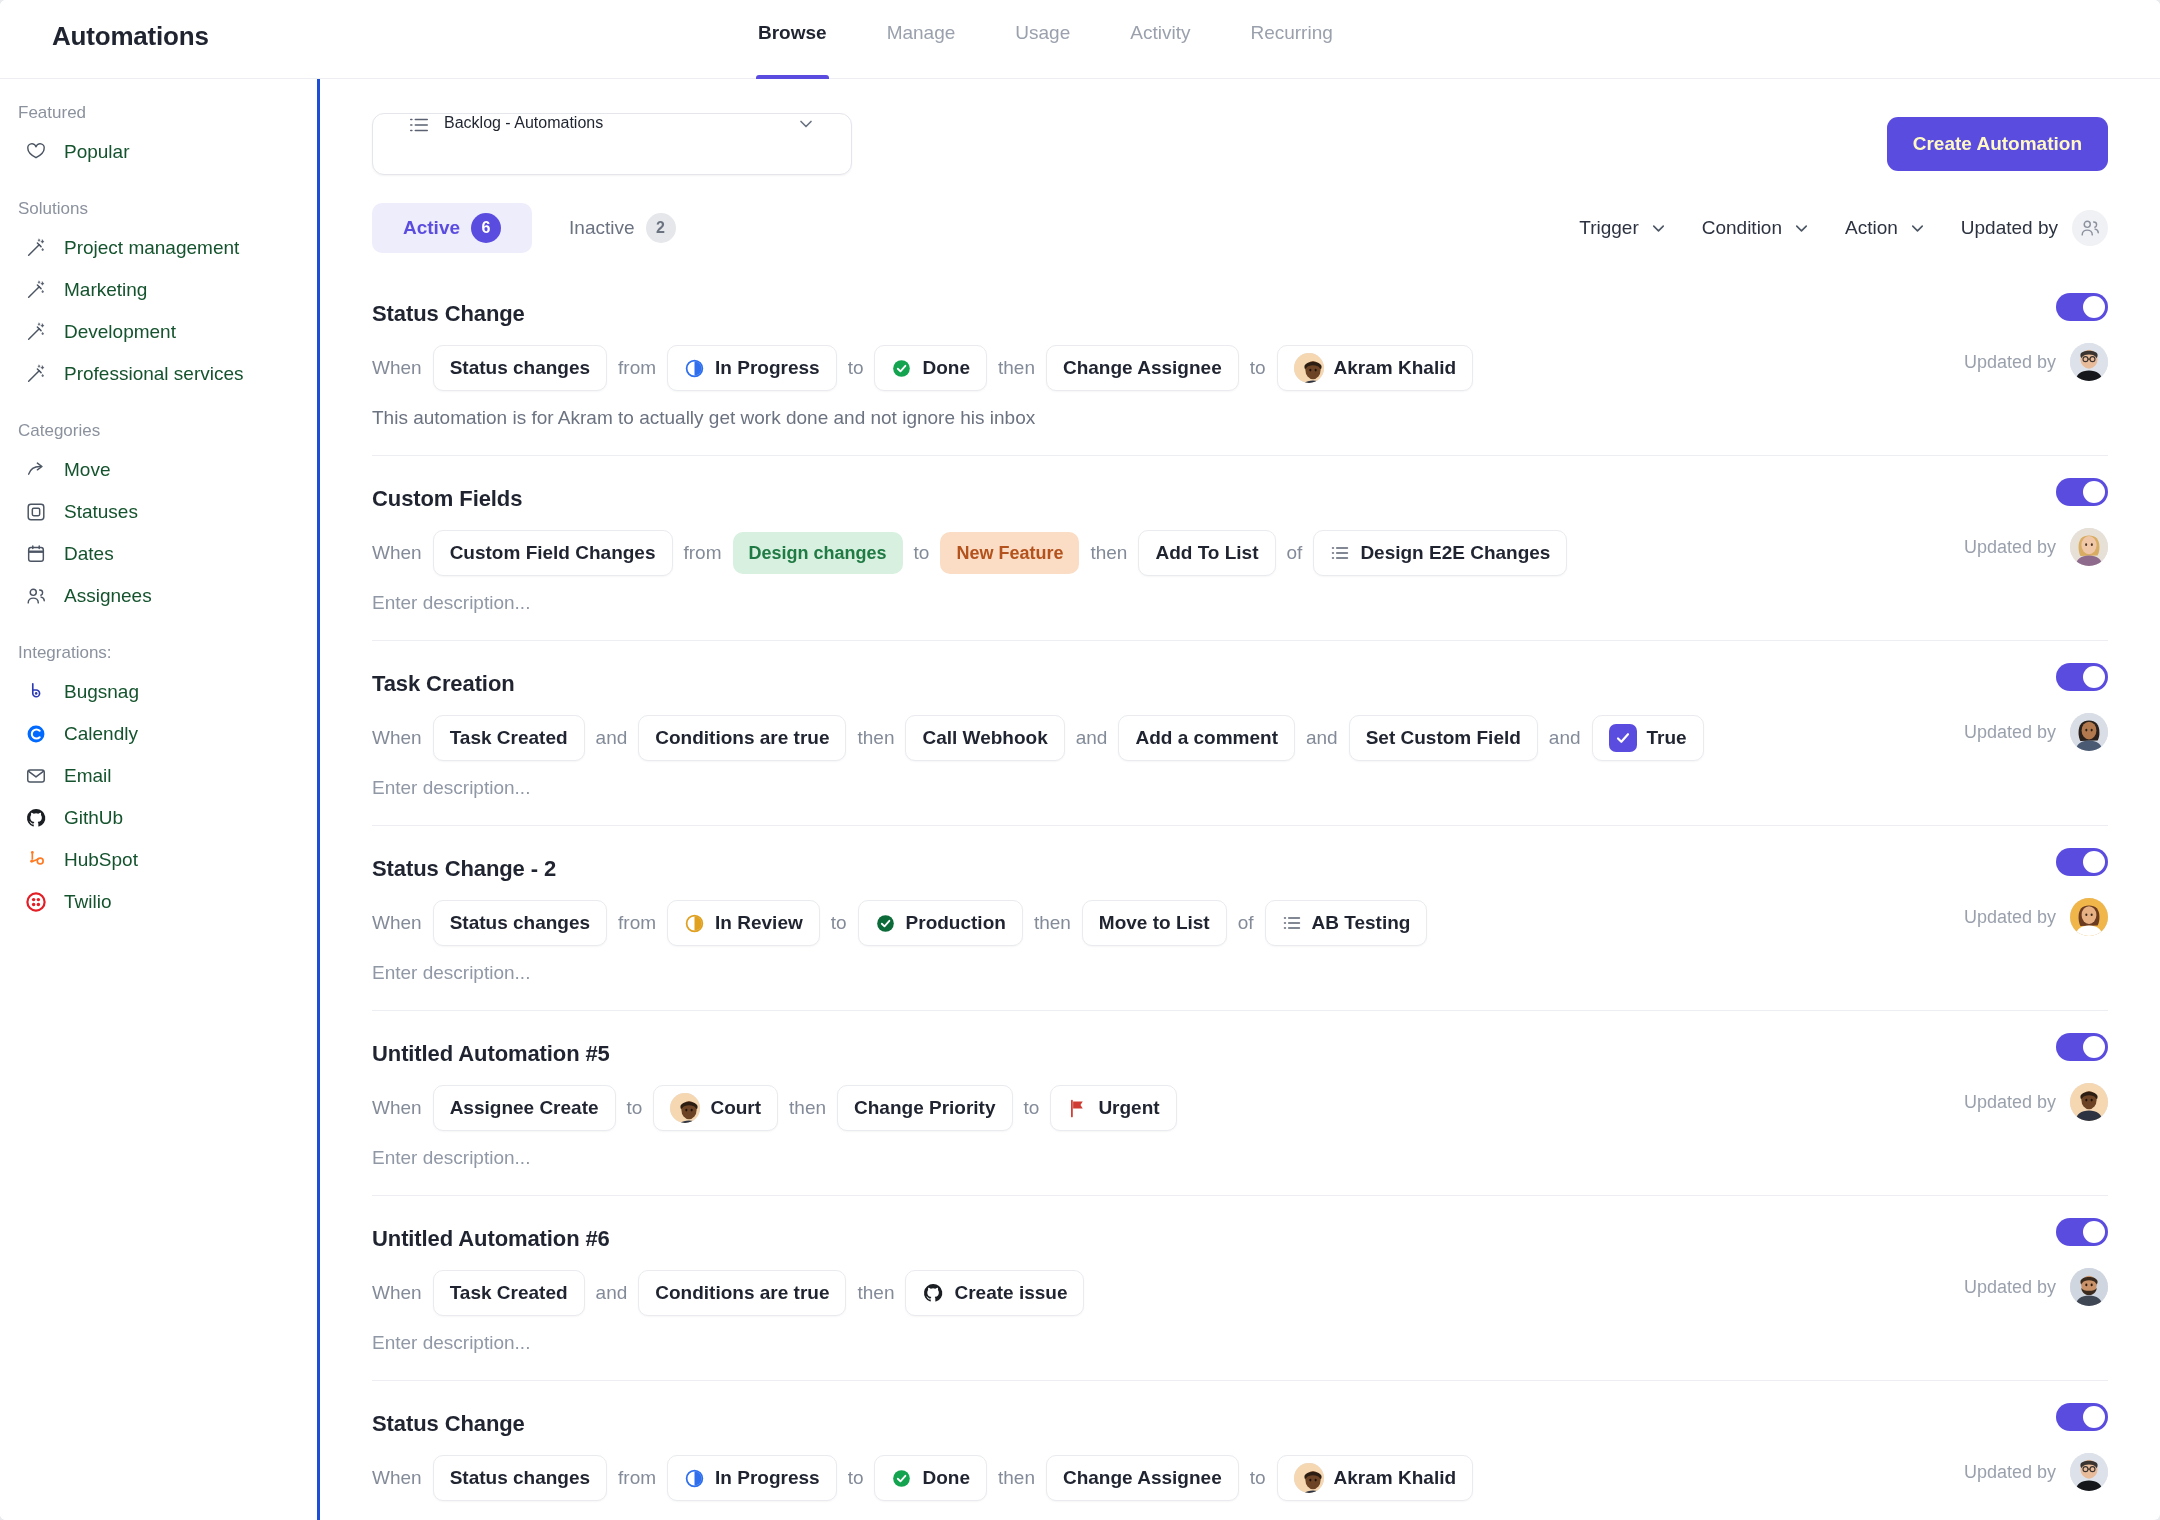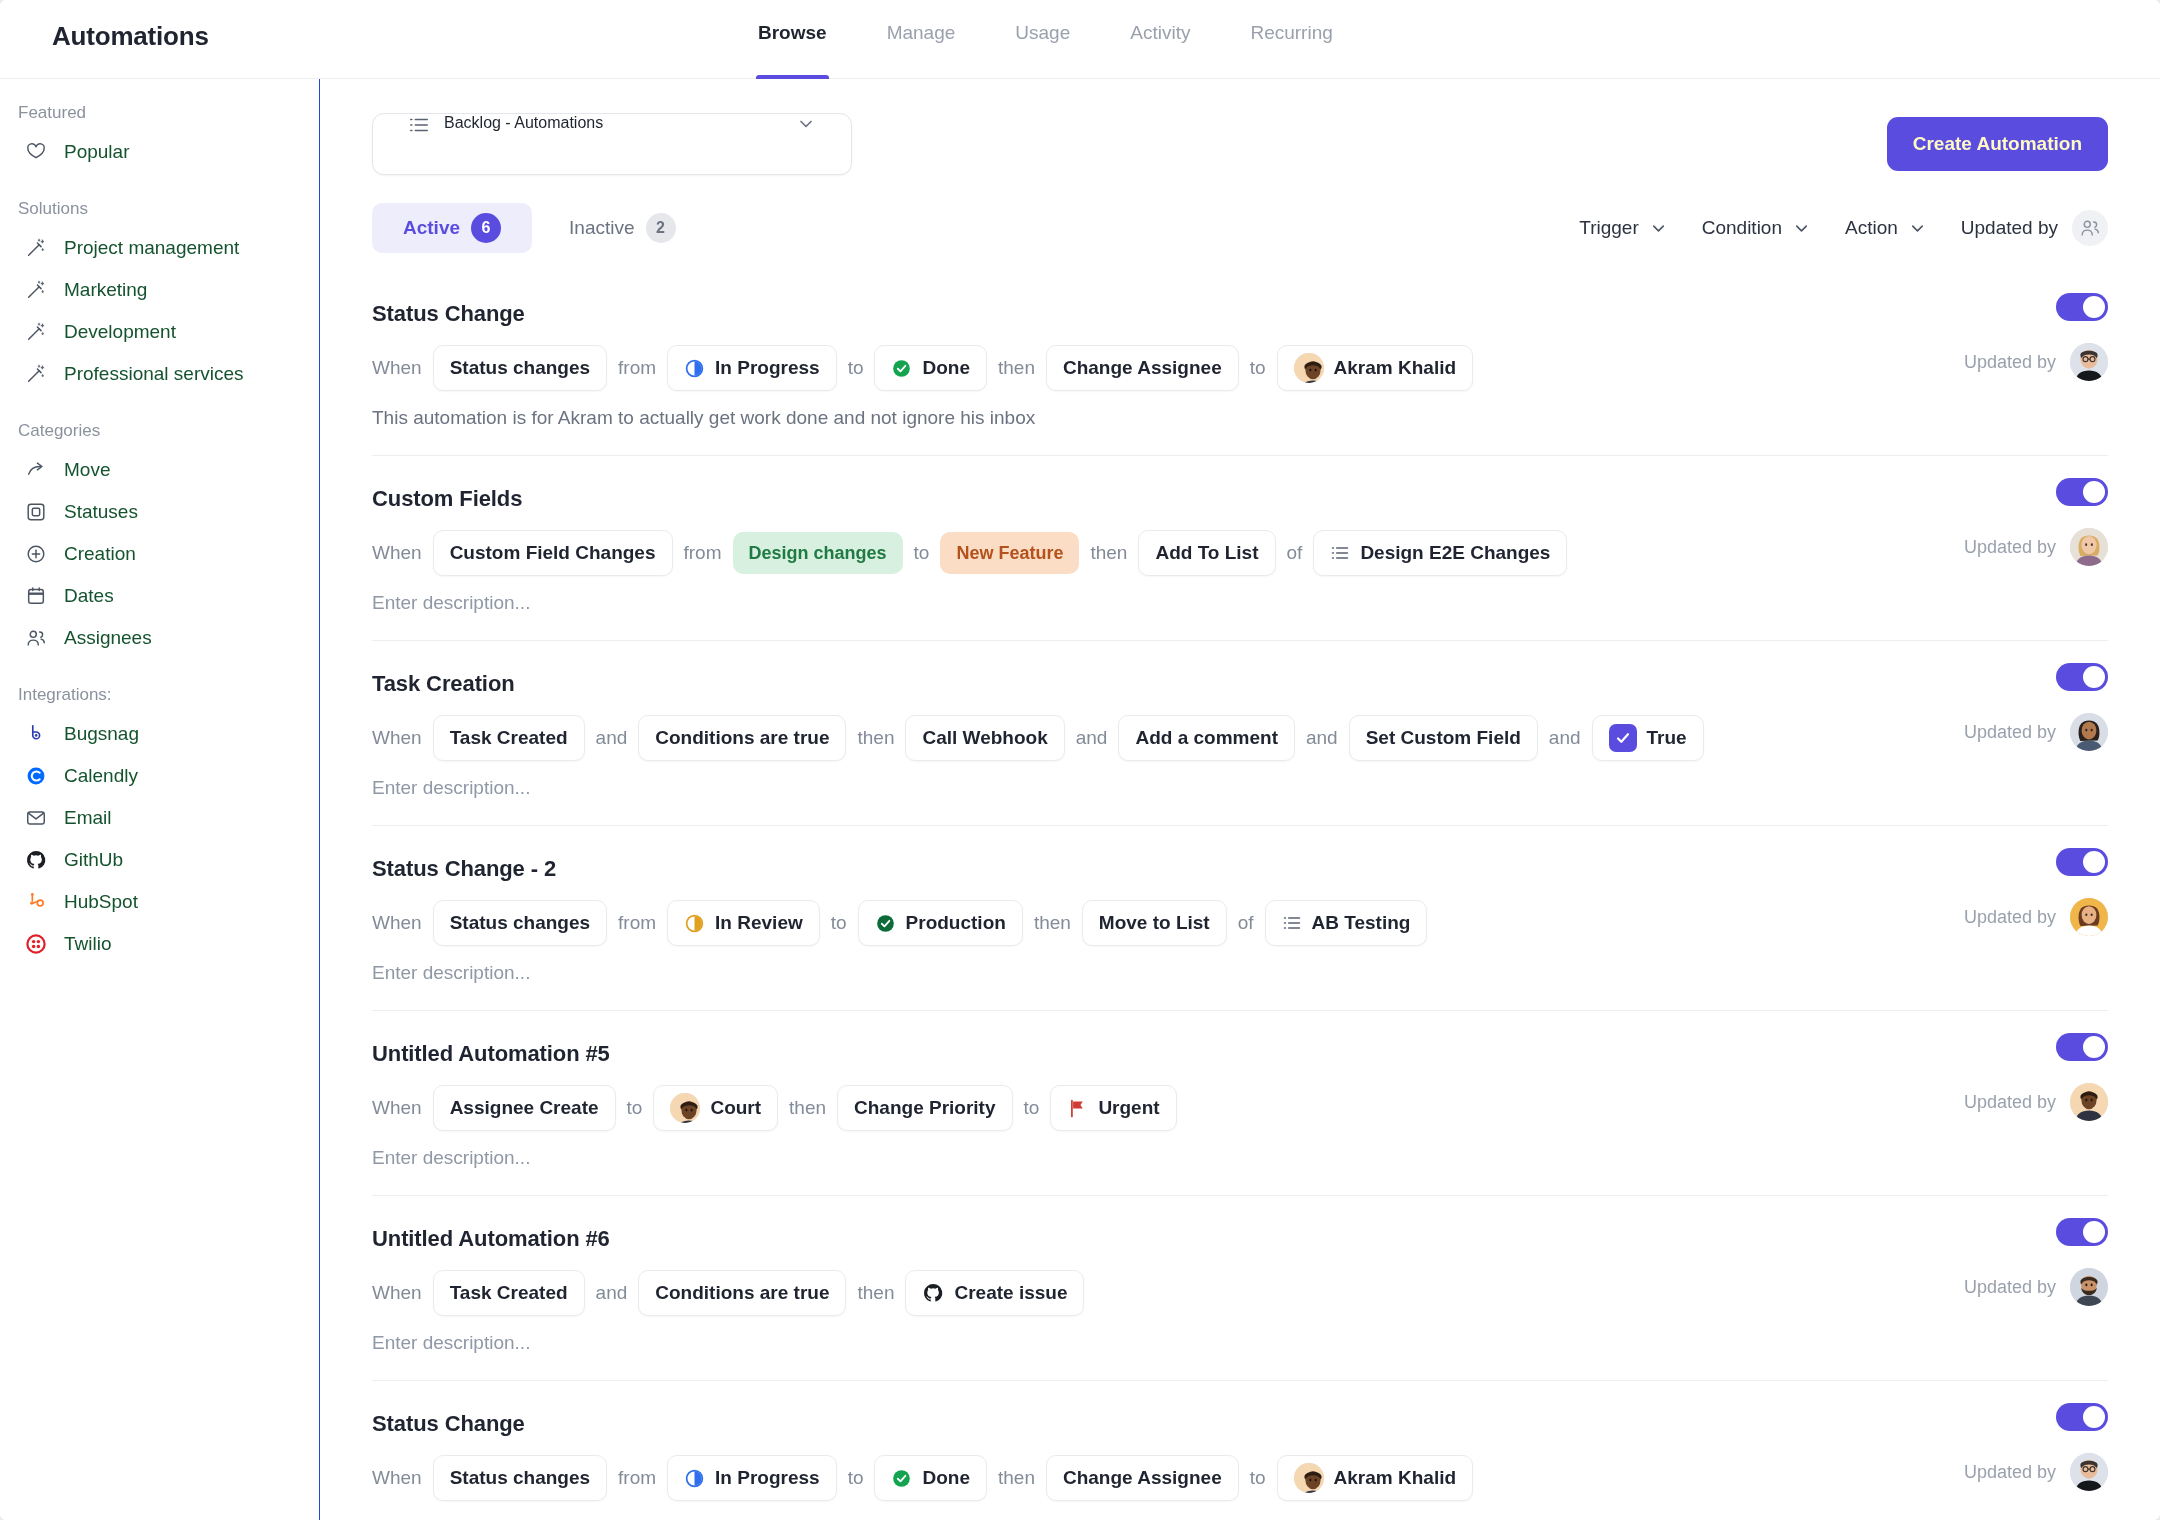--- a/index.html
+++ b/index.html
@@ -61,21 +61,21 @@
     border-radius: 3px 3px 0 0;
   }
 
   
   .body-wrap { display: flex; height: calc(1520px - 79px); }
 
   
   .sidebar {
     width: 320px;
     flex: 0 0 320px;
-    border-right: 1px solid #1d4ed8;
+    border-right: 3px solid #1d4ed8;
     padding: 24px 0 0 0;
     background: #fff;
     overflow: hidden;
   }
   .side-group-label {
     font-size: 17px;
     color: #8b929e;
     padding: 0 0 0 18px;
     margin: 0 0 8px 0;
   }
@@ -388,30 +388,20 @@
             <span>Move</span>
           </div>
           <div class="side-item">
             <span class="side-ico">
               <svg width="22" height="22" viewBox="0 0 24 24">
                 <rect x="3.5" y="3.5" width="17" height="17" rx="3" fill="none" stroke="#4b5563" stroke-width="1.6"></rect>
                 <rect x="8" y="8" width="8" height="8" rx="1.5" fill="none" stroke="#4b5563" stroke-width="1.6"></rect>
               </svg>
             </span>
             <span>Statuses</span>
-          </div>
-          <div class="side-item">
-            <span class="side-ico">
-              <svg width="22" height="22" viewBox="0 0 24 24">
-                <circle cx="12" cy="12" r="8.5" fill="none" stroke="#4b5563" stroke-width="1.6"></circle>
-                <line x1="12" y1="8" x2="12" y2="16" stroke="#4b5563" stroke-width="1.6" stroke-linecap="round"></line>
-                <line x1="8" y1="12" x2="16" y2="12" stroke="#4b5563" stroke-width="1.6" stroke-linecap="round"></line>
-              </svg>
-            </span>
-            <span>Creation</span>
           </div>
           <div class="side-item">
             <span class="side-ico">
               <svg width="22" height="22" viewBox="0 0 24 24">
                 <rect x="4" y="5" width="16" height="15" rx="2.5" fill="none" stroke="#4b5563" stroke-width="1.6"></rect>
                 <path d="M4 9.5h16" stroke="#4b5563" stroke-width="2.6"></path>
                 <line x1="8.5" y1="3.2" x2="8.5" y2="6" stroke="#4b5563" stroke-width="1.6" stroke-linecap="round"></line>
                 <line x1="15.5" y1="3.2" x2="15.5" y2="6" stroke="#4b5563" stroke-width="1.6" stroke-linecap="round"></line>
               </svg>
             </span>

